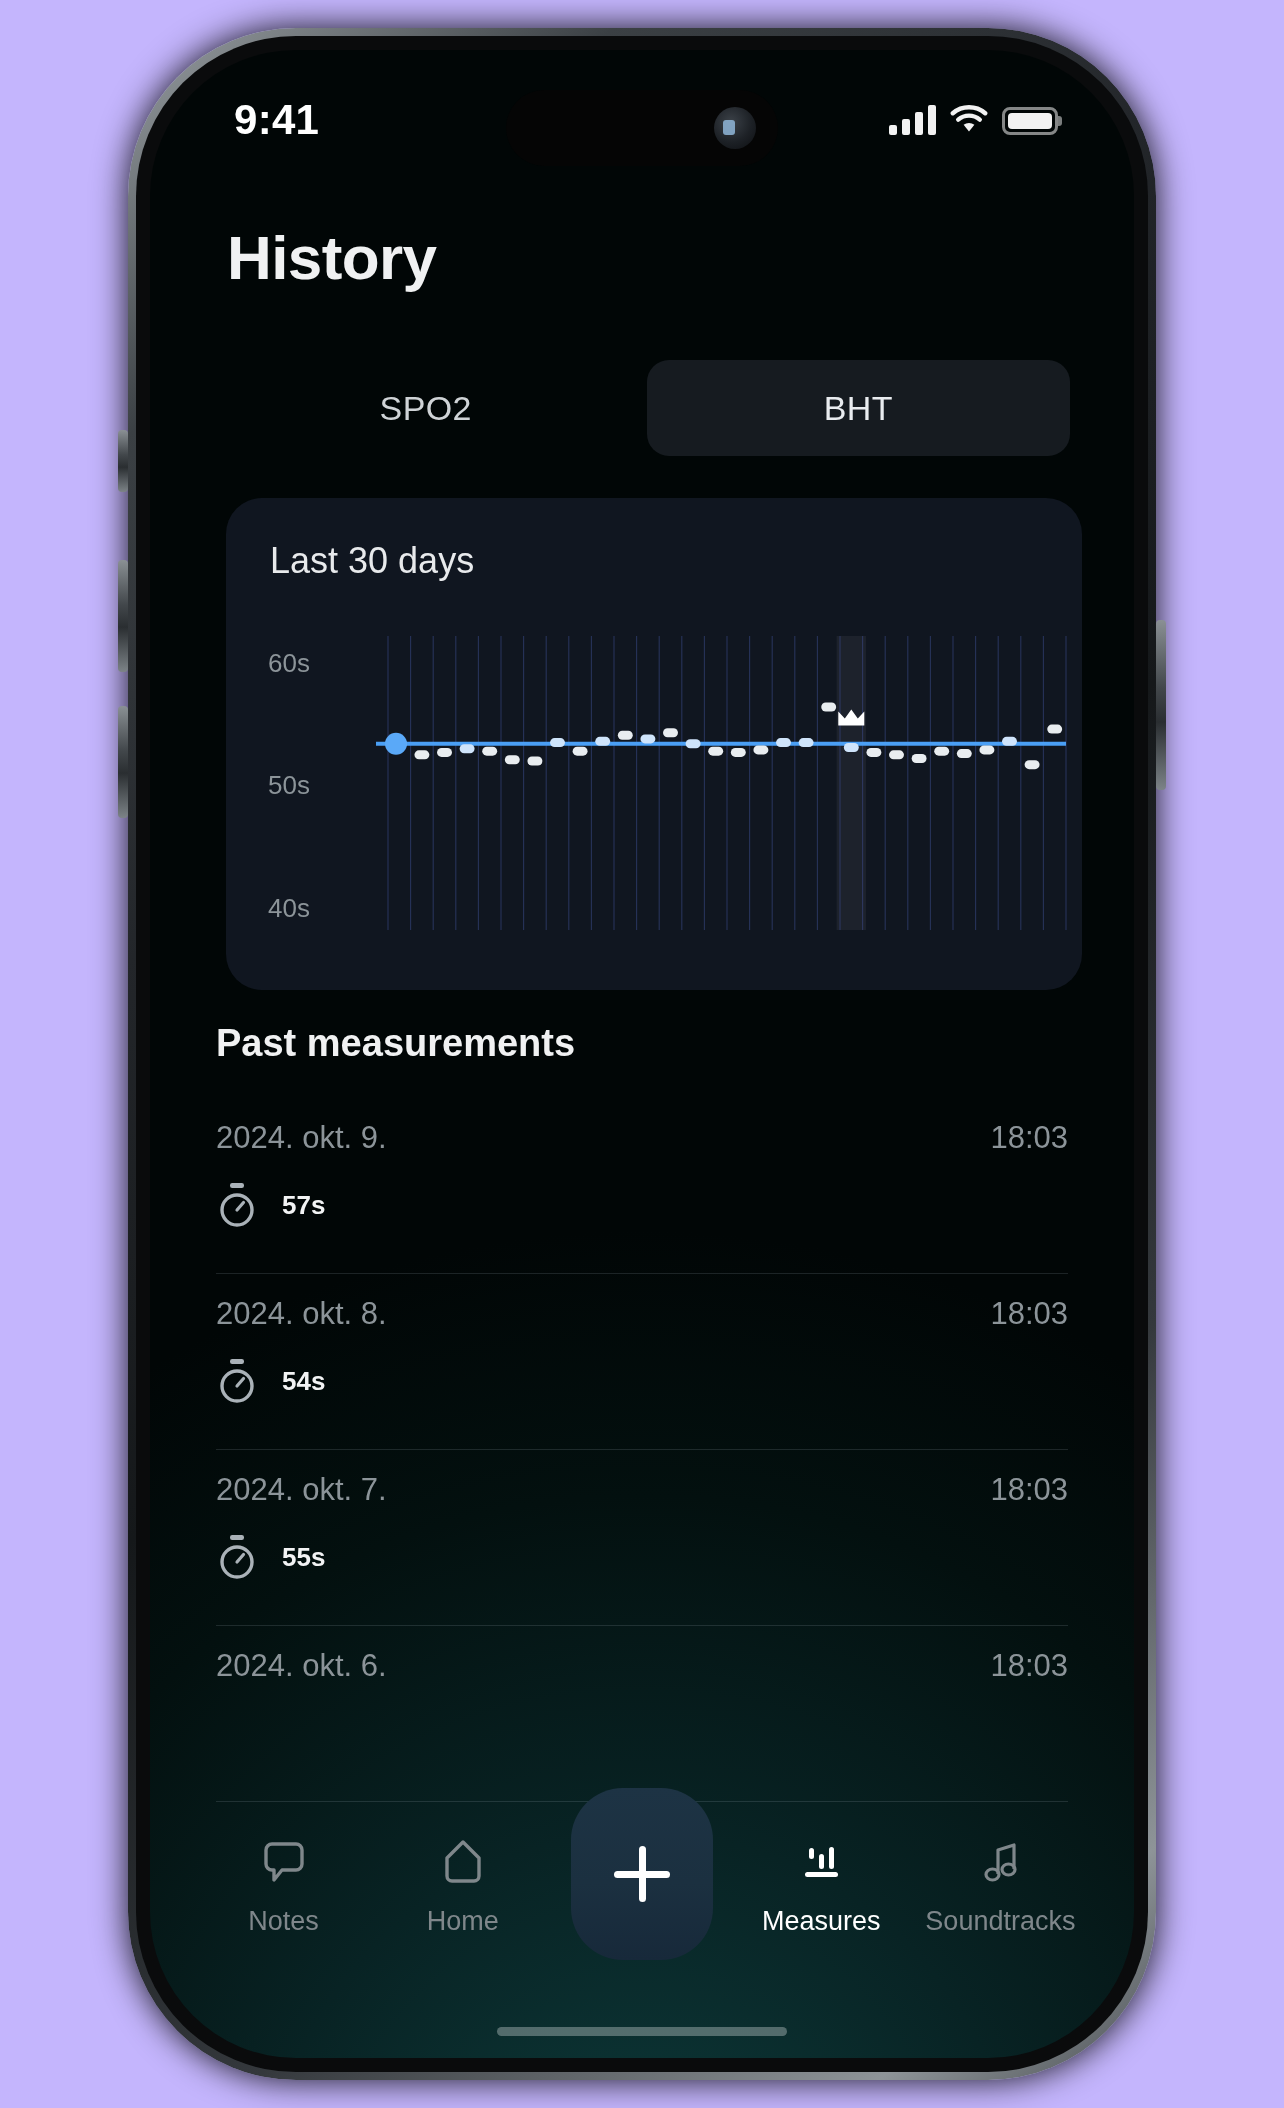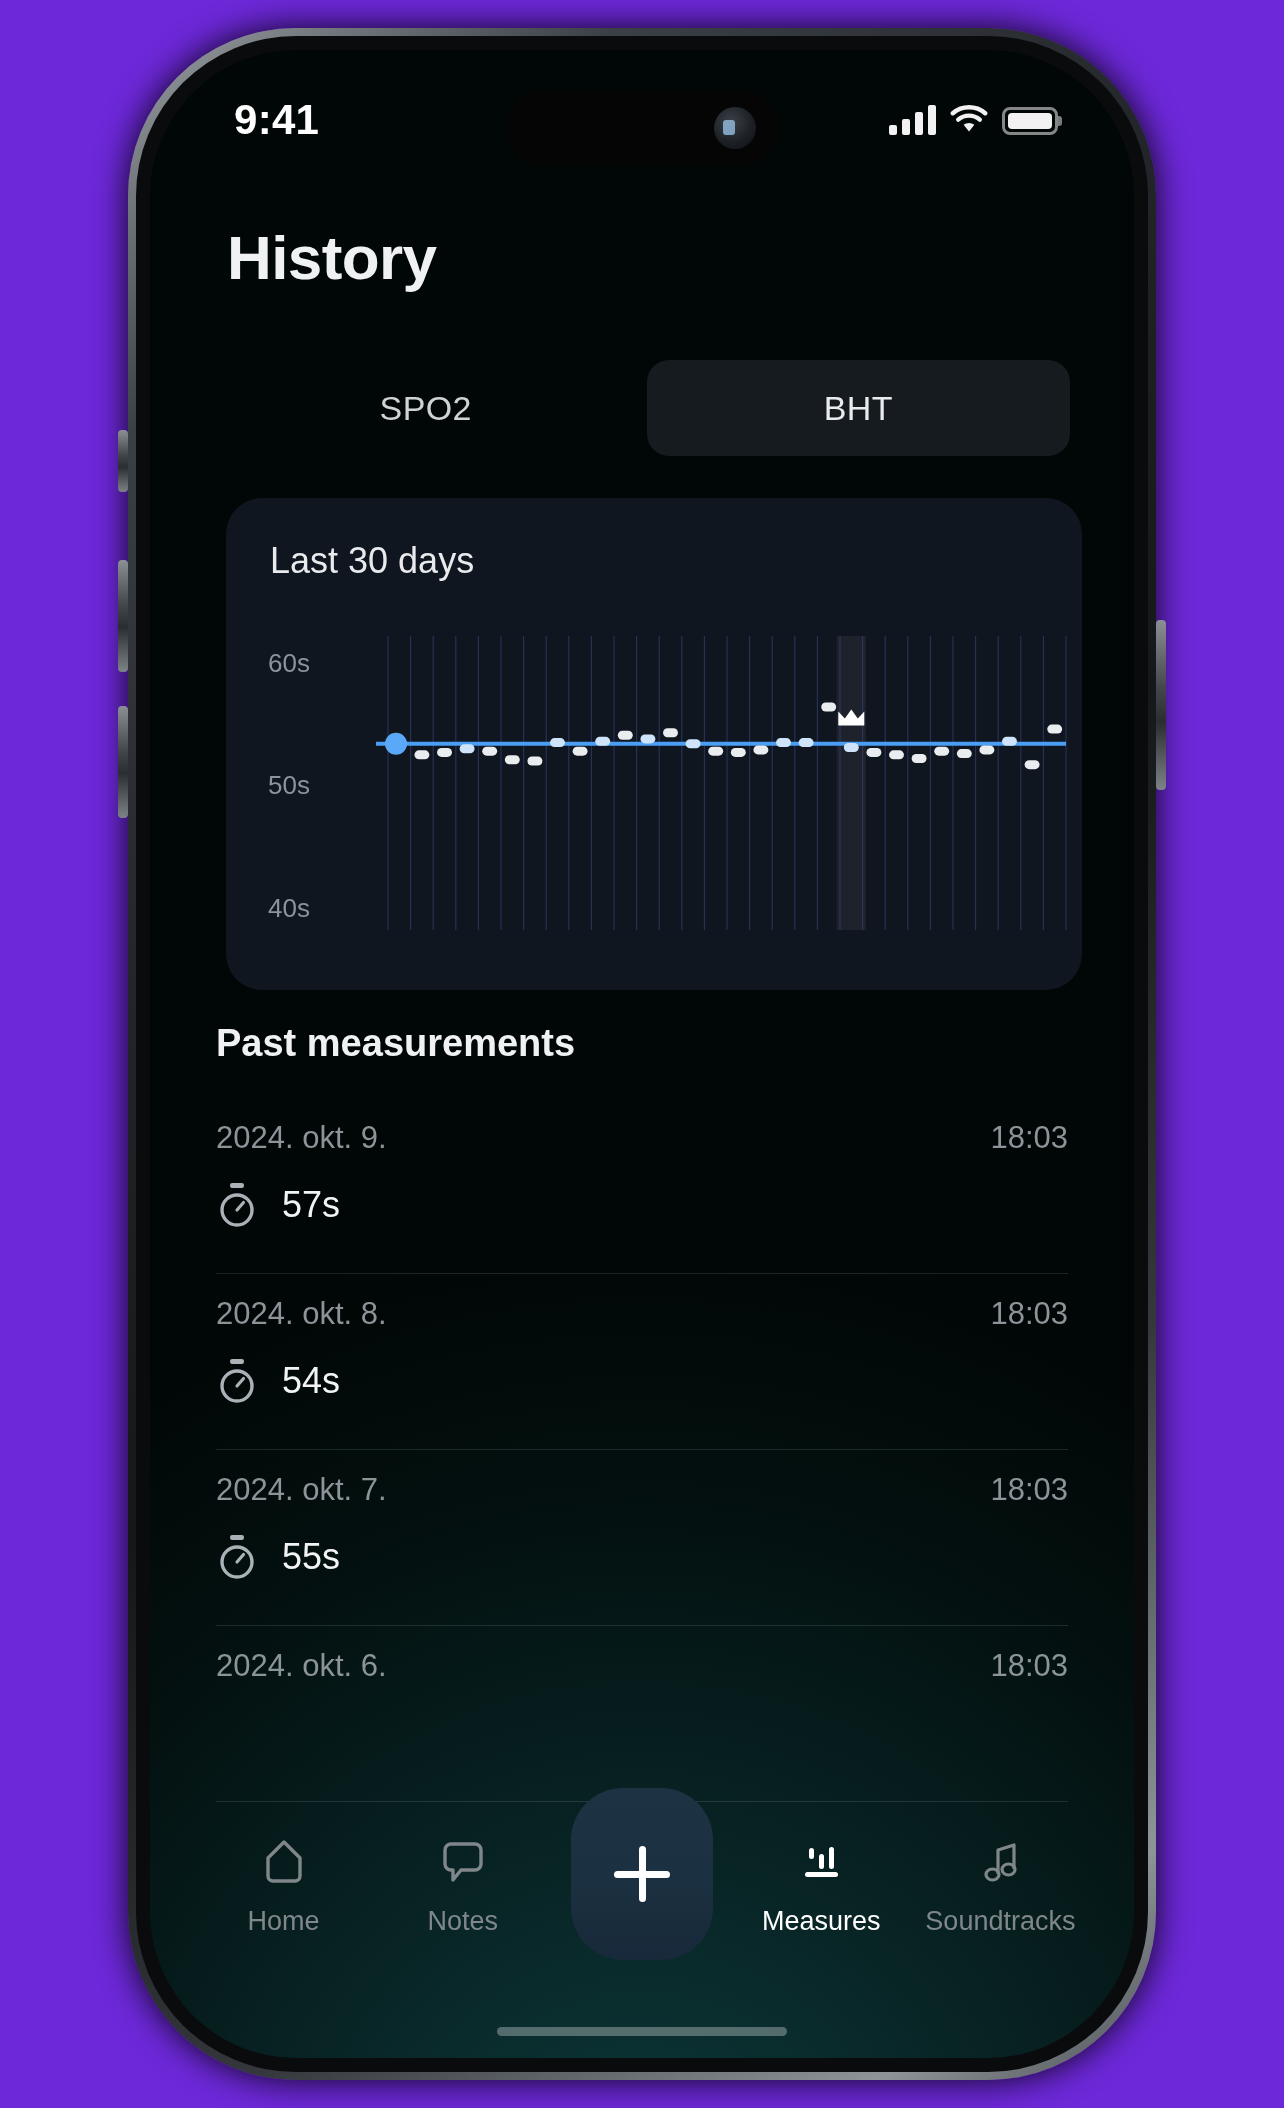--- a/index.html
+++ b/index.html
@@ -7,21 +7,21 @@
     width: 1284px; height: 2108px;
     background: #000000;
     font-family: "Liberation Sans", sans-serif;
     overflow: hidden;
   }
 
   
   #stage {
     position: relative;
     width: 1284px; height: 2108px;
-    background: #6d28d9;
+    background: #c4b5fd;
   }
   .phone-outer {
     position: absolute;
     left: 128px; top: 28px;
     width: 1028px; height: 2052px;
     border-radius: 168px;
     background: linear-gradient(140deg,#9aa0a4 0%,#3b4044 14%,#23262a 32%,#15181a 52%,#34383c 74%,#8e9498 92%,#4a4f53 100%);
     box-shadow: 0 0 34px rgba(0,0,0,.9);
   }
   .phone-mid {
@@ -164,21 +164,21 @@
     display: flex; justify-content: space-between; align-items: baseline;
     padding-top: 22px;
   }
   .row-date { color: #8c9499; font-size: 31px; }
   .row-time { color: #8c9499; font-size: 31px; }
   .row-bot {
     display: flex; align-items: center; gap: 24px;
     margin-top: 26px;
   }
   .stopwatch { width: 42px; height: 46px; flex: none; }
-  .row-val { color: #f2f3f4; font-size: 36px; font-weight: 400; }
+  .row-val { color: #f2f3f4; font-size: 26px; font-weight: 700; }
 
   
   .tabbar {
     position: absolute; left: 0; bottom: 72px;
     width: 100%; height: 180px;
     display: flex; align-items: flex-start;
     padding: 0 44px;
   }
   .navitem {
     flex: 1; display: flex; flex-direction: column;
@@ -389,30 +389,30 @@
           <span class="row-time">18:03</span>
         </div>
       </div>
 
     </div>
 
     <div class="tabbar">
 
       <div class="navitem">
         <svg class="nicon" viewBox="0 0 52 52">
+          <path d="M14 8 H38 a6 6 0 0 1 6 6 V28 a6 6 0 0 1-6 6 H24 L16 44 V34 H14 a6 6 0 0 1-6-6 V14 a6 6 0 0 1 6-6 Z" fill="none" stroke="#7f878b" stroke-width="3.4" stroke-linejoin="round"></path>
+        </svg>
+        <span class="nlabel">Notes</span>
+      </div>
+
+      <div class="navitem">
+        <svg class="nicon" viewBox="0 0 52 52">
           <path d="M26 6 L42 22 V40 a5 5 0 0 1-5 5 H15 a5 5 0 0 1-5-5 V22 Z" fill="none" stroke="#7f878b" stroke-width="3.4" stroke-linejoin="round"></path>
         </svg>
         <span class="nlabel">Home</span>
-      </div>
-
-      <div class="navitem">
-        <svg class="nicon" viewBox="0 0 52 52">
-          <path d="M14 8 H38 a6 6 0 0 1 6 6 V28 a6 6 0 0 1-6 6 H24 L16 44 V34 H14 a6 6 0 0 1-6-6 V14 a6 6 0 0 1 6-6 Z" fill="none" stroke="#7f878b" stroke-width="3.4" stroke-linejoin="round"></path>
-        </svg>
-        <span class="nlabel">Notes</span>
       </div>
 
       <div class="fab-wrap">
         <div class="fab">
           <span class="plus-h"></span>
           <span class="plus-v"></span>
         </div>
       </div>
 
       <div class="navitem active">

